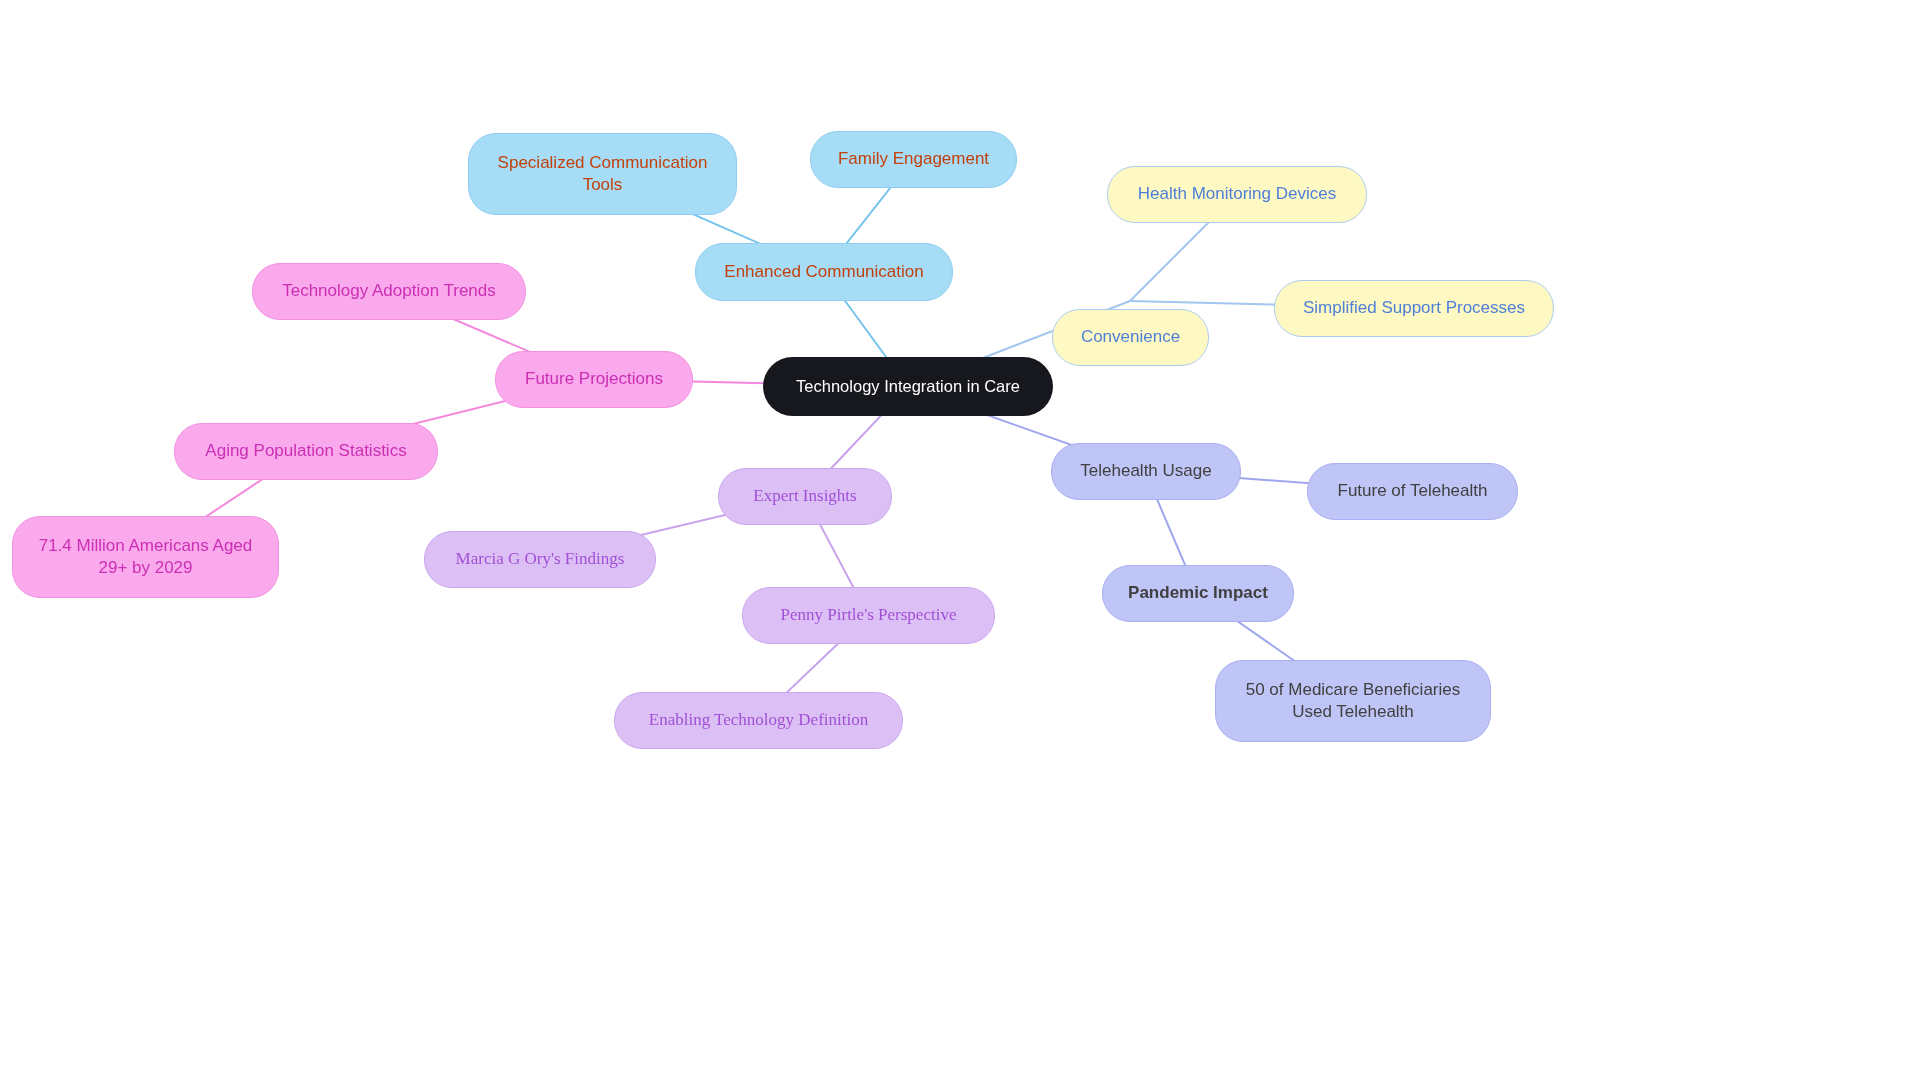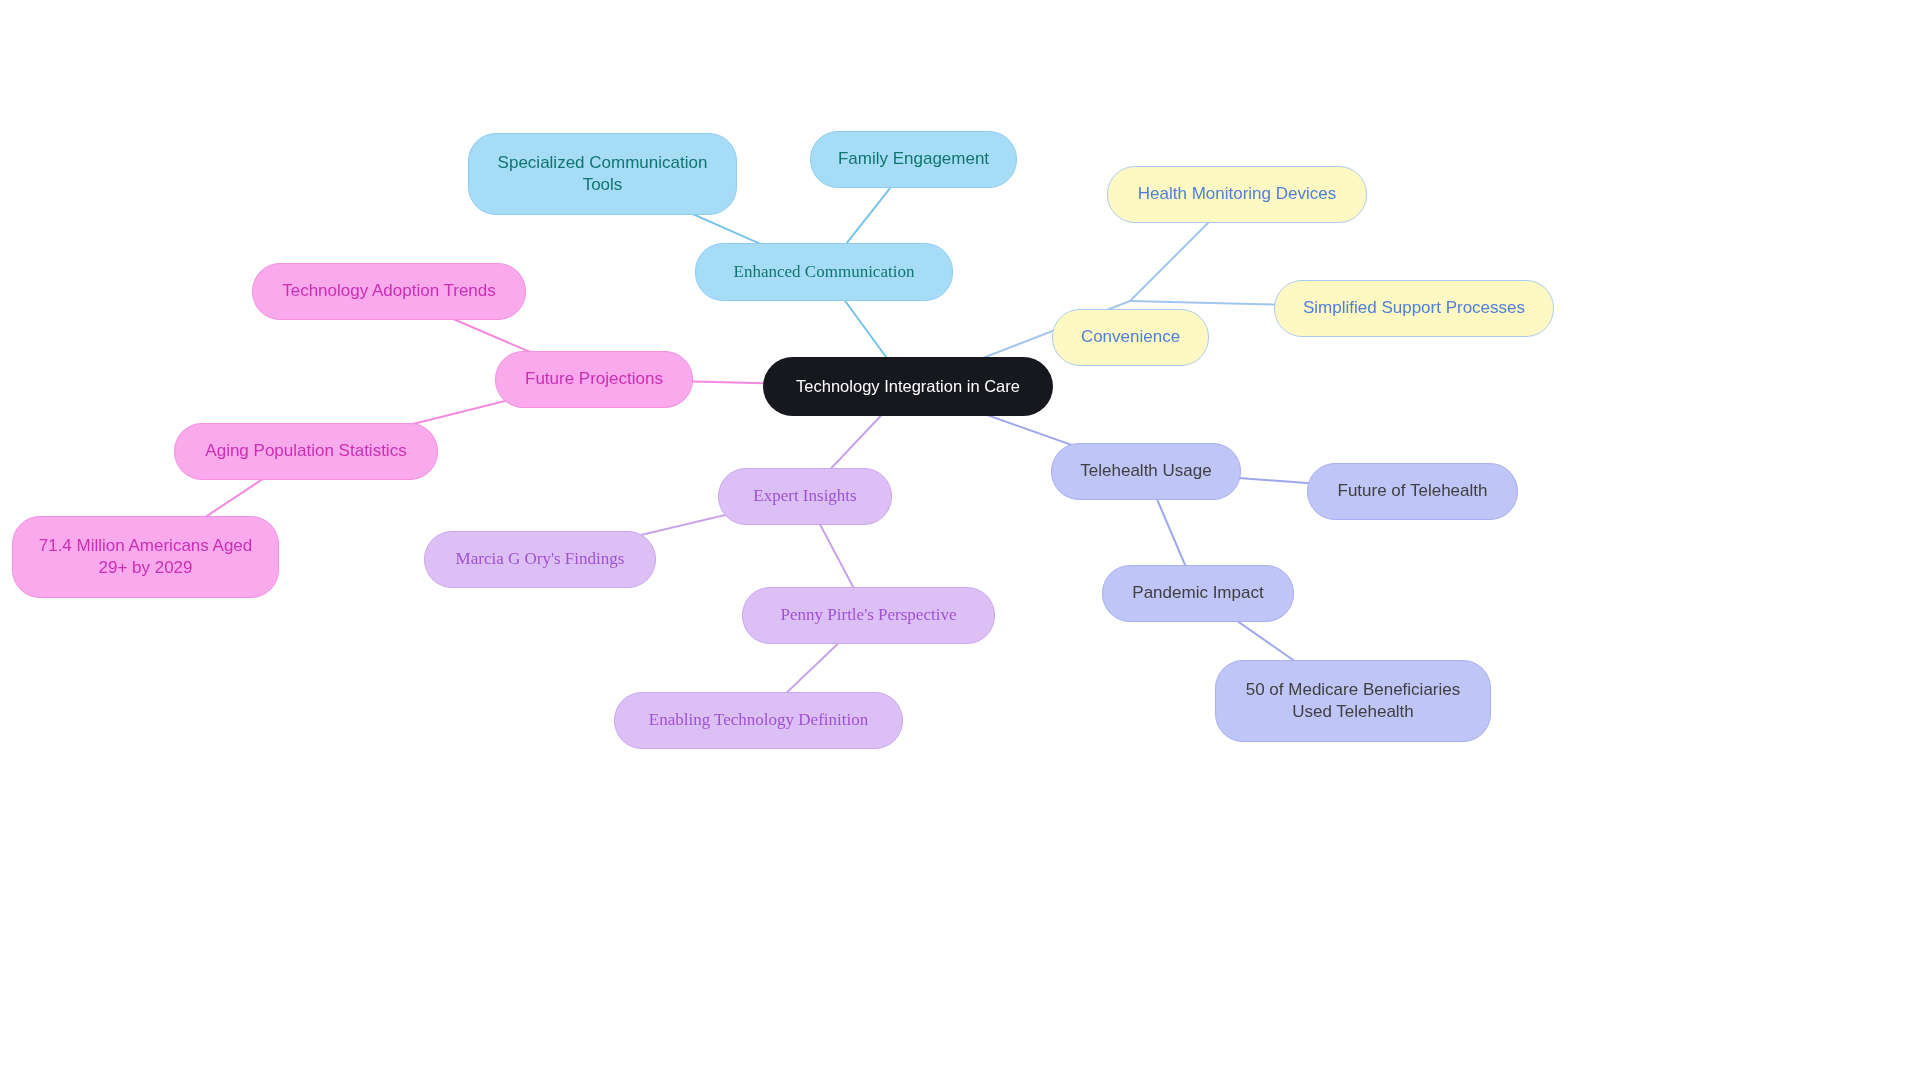--- a/index.html
+++ b/index.html
@@ -38,21 +38,21 @@
   }
   .node-center {
     background: #16181D;
     color: #FFFFFF;
     font-size: 16.5px;
     border-radius: 30px;
     border: none;
   }
   .branch-sky {
     background: #A7DCF7;
-    color: #0f766e;
+    color: #c2410c;
     border: 1px solid #8FCEF2;
   }
   .branch-blue {
     background: #fef9c3;
     color: #4E7FD9;
     border: 1px solid #ABCCF0;
   }
   .branch-peri {
     background: #BFC5F7;
     color: #404040;
@@ -96,31 +96,31 @@
     <line class="edge edge-purple" x1="868" y1="615" x2="758" y2="720"></line>
 
     <line class="edge edge-pink" x1="908" y1="387" x2="593" y2="379"></line>
     <line class="edge edge-pink" x1="593" y1="379" x2="388" y2="291"></line>
     <line class="edge edge-pink" x1="593" y1="379" x2="305" y2="451"></line>
     <line class="edge edge-pink" x1="305" y1="451" x2="145" y2="557"></line>
   </svg>
 
   <div class="node node-center" style="left:763px; top:357px; width:290px; height:59px;">Technology Integration in Care</div>
 
-  <div class="node branch-sky" style="left:695px; top:243px; width:258px; height:58px;font-family:Liberation Serif, serif;">Enhanced Communication</div>
+  <div class="node branch-sky" style="left:695px; top:243px; width:258px; height:58px;">Enhanced Communication</div>
   <div class="node branch-sky" style="left:468px; top:133px; width:269px; height:82px;">Specialized Communication Tools</div>
   <div class="node branch-sky" style="left:810px; top:131px; width:207px; height:57px;">Family Engagement</div>
 
   <div class="node branch-blue" style="left:1052px; top:273px; width:157px; height:57px;margin-top:36px;">Convenience</div>
   <div class="node branch-blue" style="left:1107px; top:166px; width:260px; height:57px;">Health Monitoring Devices</div>
   <div class="node branch-blue" style="left:1274px; top:280px; width:280px; height:57px;">Simplified Support Processes</div>
 
   <div class="node branch-peri" style="left:1051px; top:443px; width:190px; height:57px;">Telehealth Usage</div>
   <div class="node branch-peri" style="left:1307px; top:463px; width:211px; height:57px;">Future of Telehealth</div>
-  <div class="node branch-peri" style="left:1102px; top:565px; width:192px; height:57px;">Pandemic Impact</div>
+  <div class="node branch-peri" style="left:1102px; top:565px; width:192px; height:57px;font-weight:bold;">Pandemic Impact</div>
   <div class="node branch-peri" style="left:1215px; top:660px; width:276px; height:82px;">50 of Medicare Beneficiaries Used Telehealth</div>
 
   <div class="node branch-purple" style="left:718px; top:468px; width:174px; height:57px;">Expert Insights</div>
   <div class="node branch-purple" style="left:424px; top:531px; width:232px; height:57px;">Marcia G Ory's Findings</div>
   <div class="node branch-purple" style="left:742px; top:587px; width:253px; height:57px;">Penny Pirtle's Perspective</div>
   <div class="node branch-purple" style="left:614px; top:692px; width:289px; height:57px;">Enabling Technology Definition</div>
 
   <div class="node branch-pink" style="left:495px; top:351px; width:198px; height:57px;">Future Projections</div>
   <div class="node branch-pink" style="left:252px; top:263px; width:274px; height:57px;text-align:right;">Technology Adoption Trends</div>
   <div class="node branch-pink" style="left:174px; top:423px; width:264px; height:57px;">Aging Population Statistics</div>

